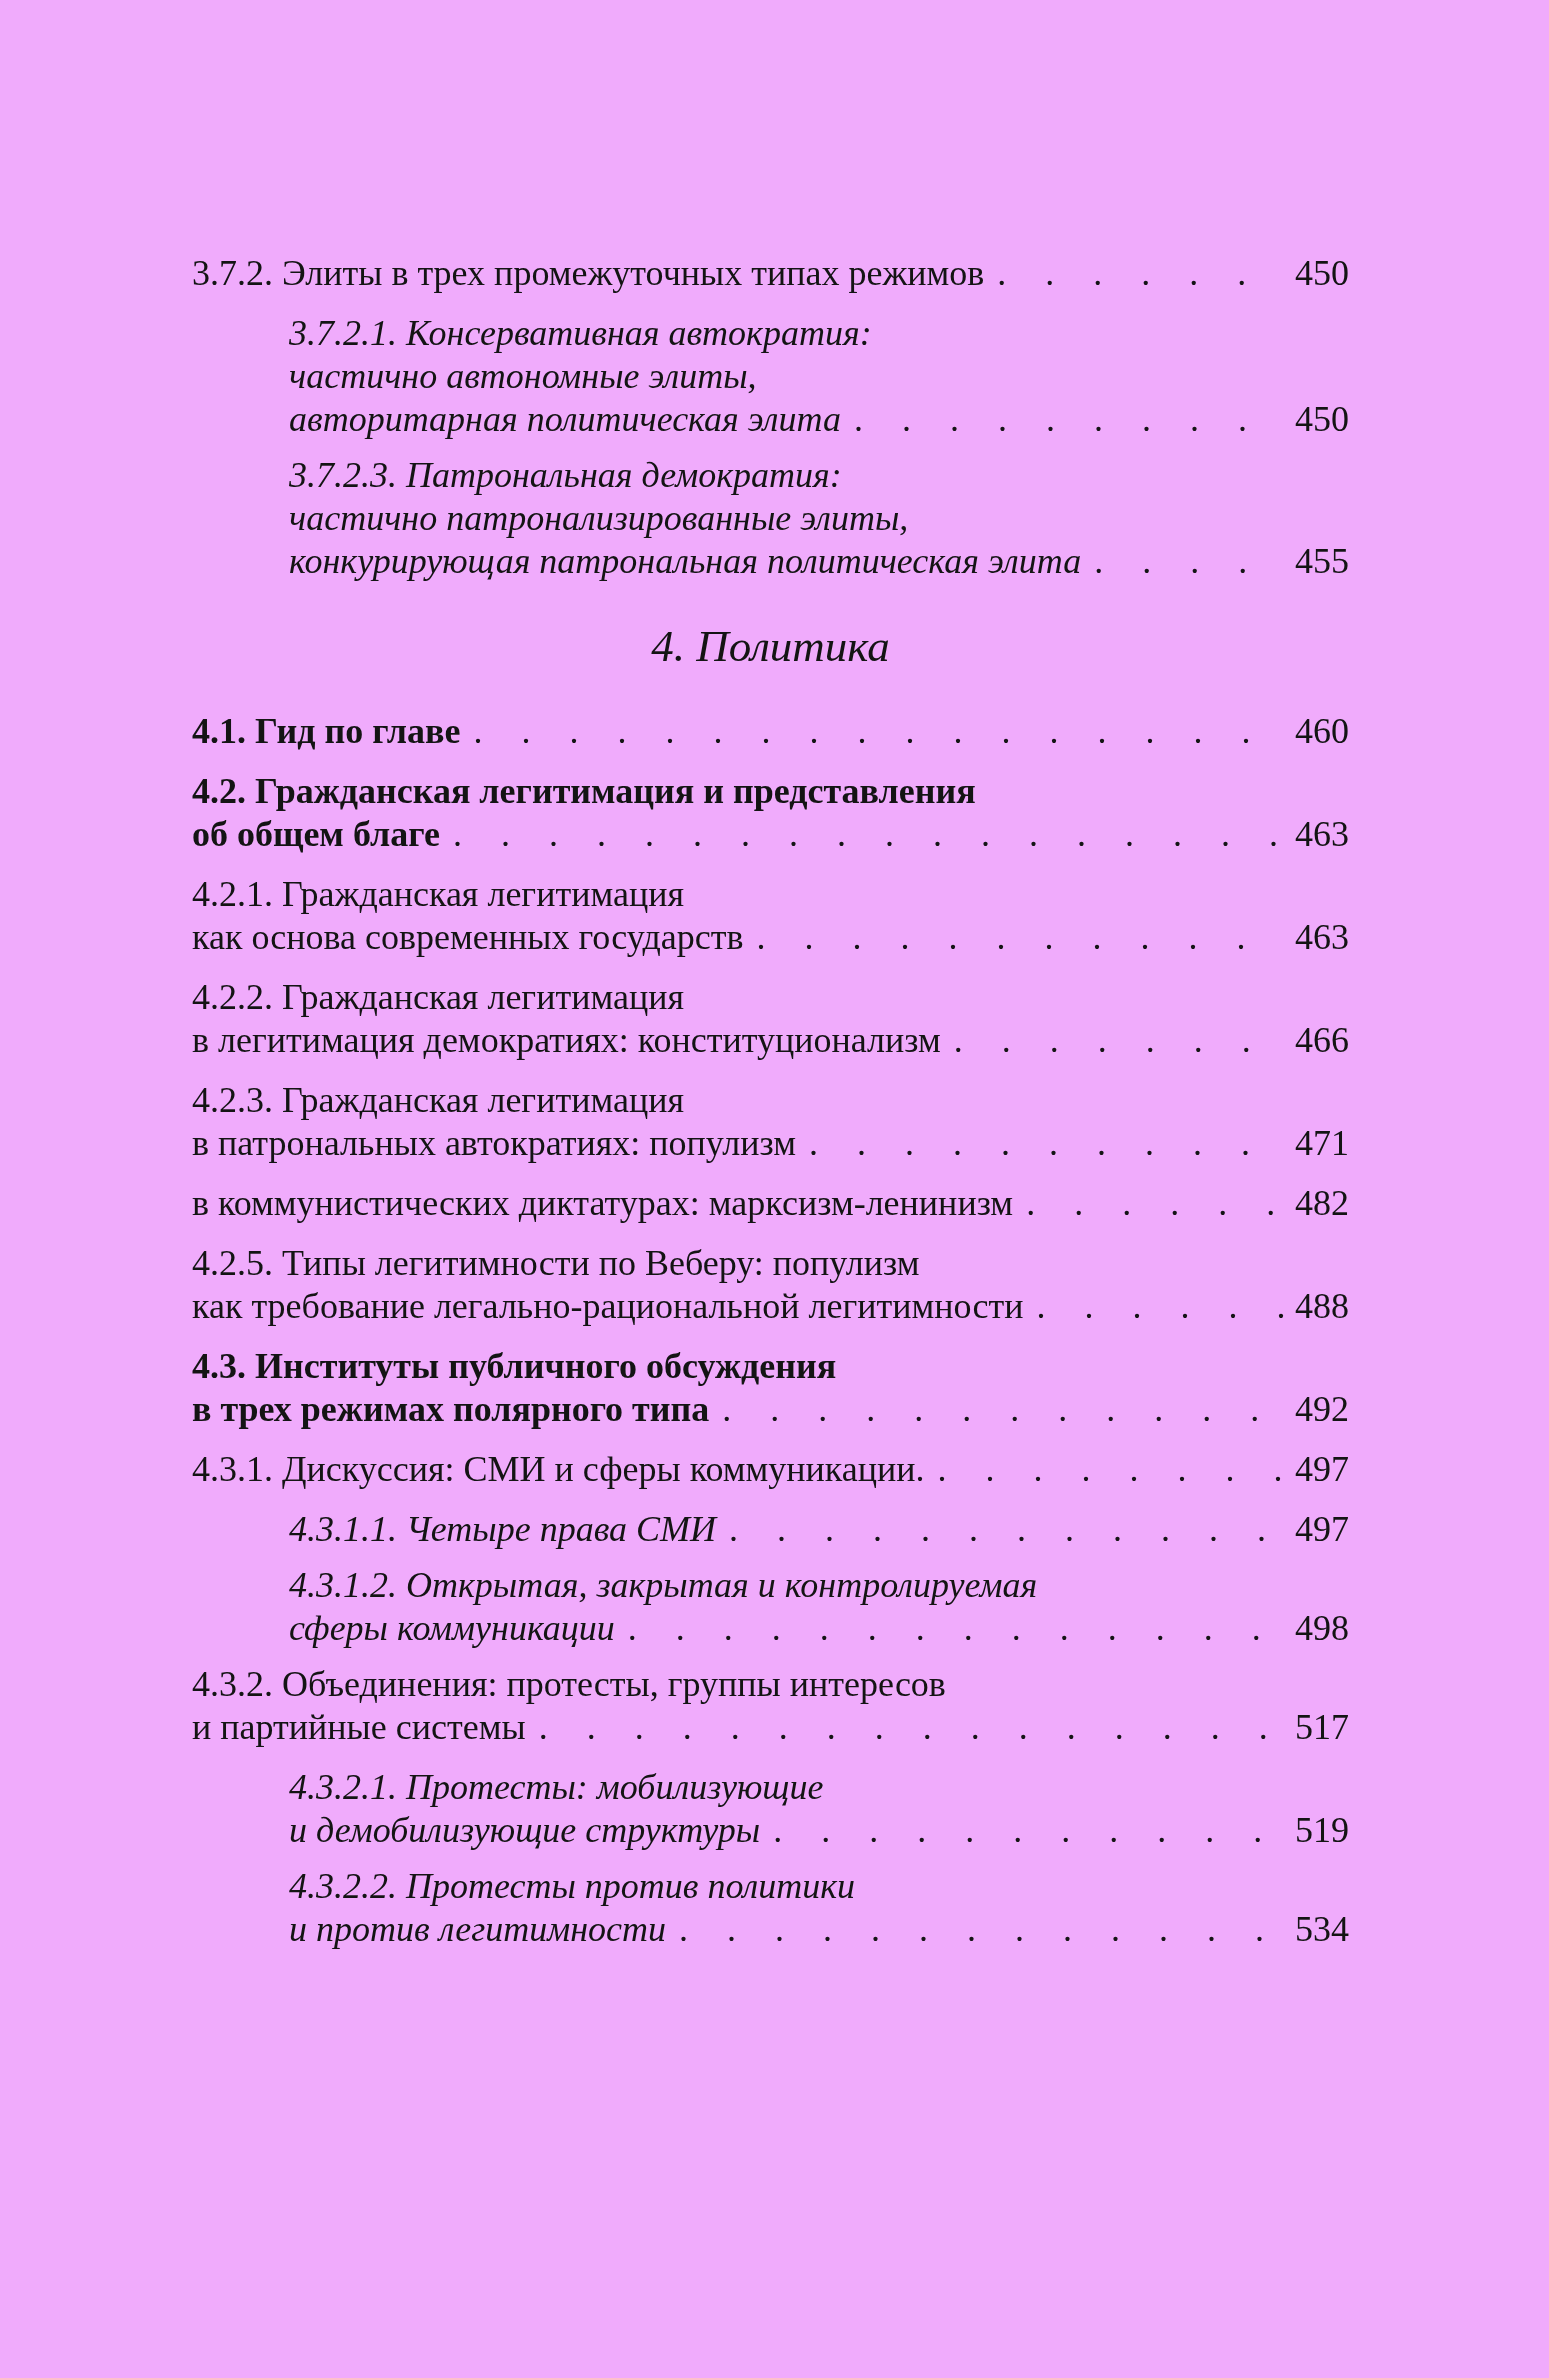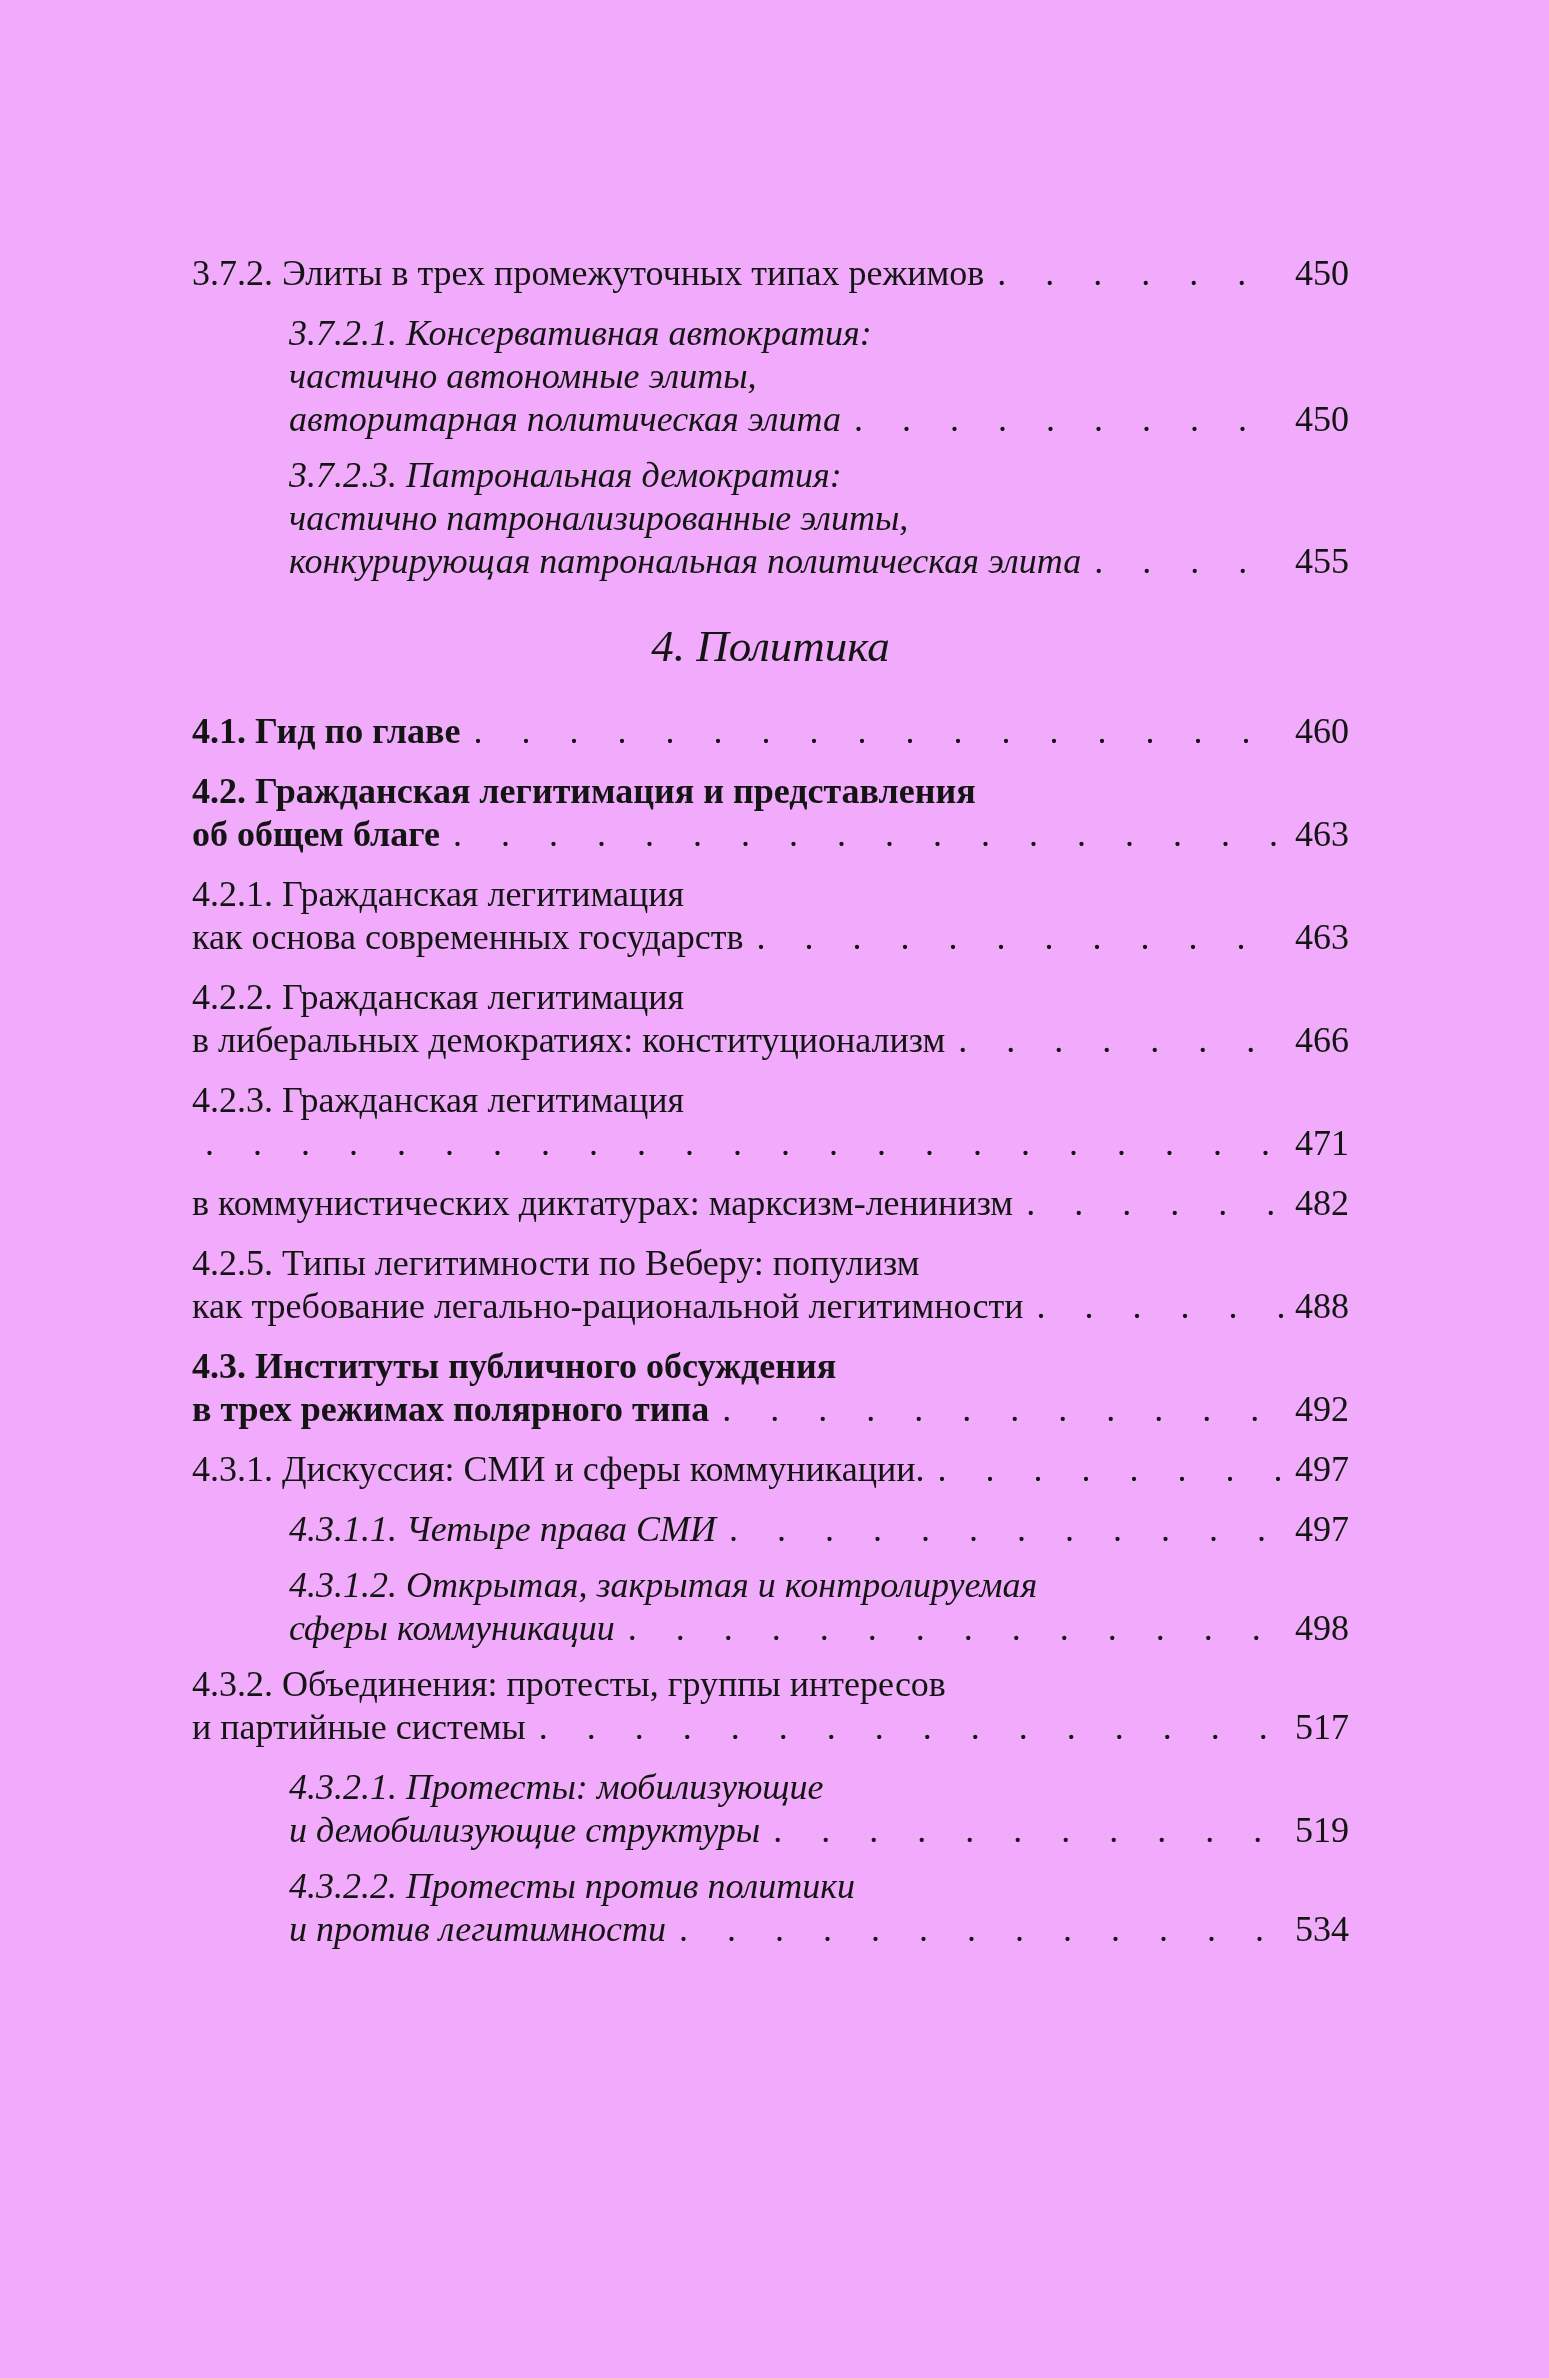--- a/index.html
+++ b/index.html
@@ -116,29 +116,30 @@
       <div class="ln row">
         <span class="txt">как основа современных государств</span>
         <span class="dots"></span>
         <span class="pg">463</span>
       </div>
     </div>
 
     <div class="entry">
       <div class="ln">4.2.2. Гражданская легитимация</div>
       <div class="ln row">
-        <span class="txt">в либеральных демократиях: конституционализм</span>
+        <span class="txt">в легитимация демократиях: конституционализм</span>
         <span class="dots"></span>
         <span class="pg">466</span>
       </div>
     </div>
 
     <div class="entry">
       <div class="ln">4.2.3. Гражданская легитимация</div>
       <div class="ln row">
+        <span class="txt">в патрональных автократиях: популизм</span>
         <span class="dots"></span>
         <span class="pg">471</span>
       </div>
     </div>
 
     <div class="entry">
       <div class="ln row">
         <span class="txt">в коммунистических диктатурах: марксизм-ленинизм</span>
         <span class="dots"></span>
         <span class="pg">482</span>

